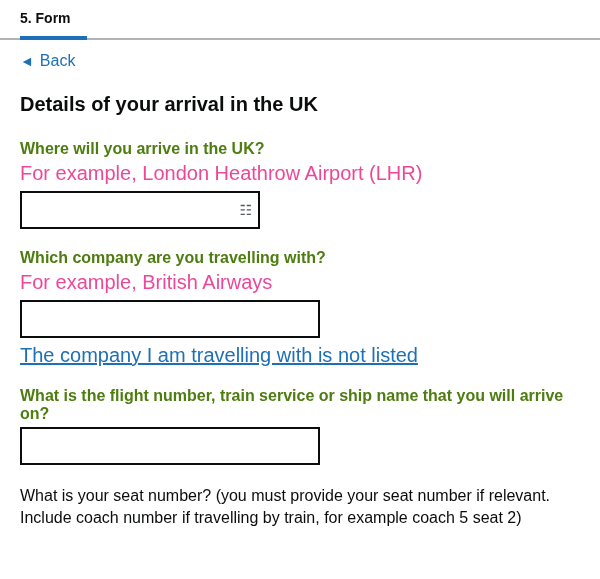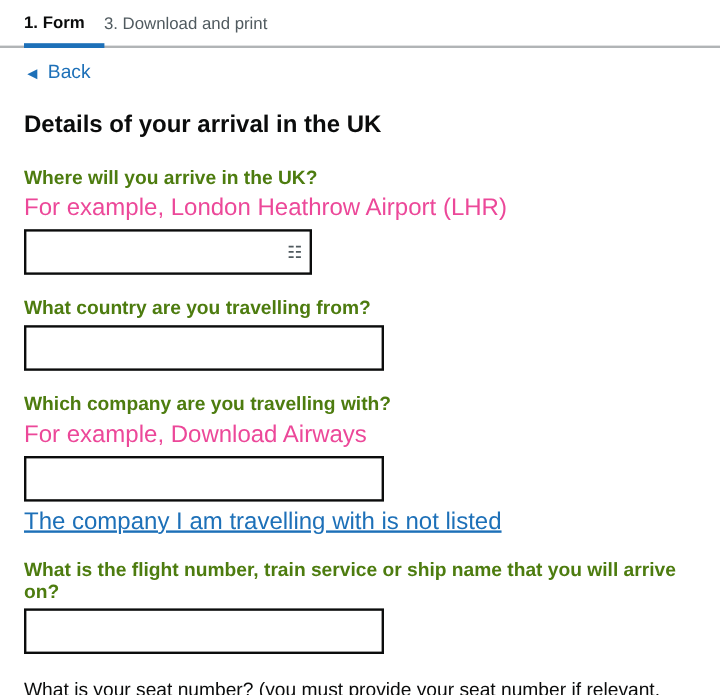--- a/index.html
+++ b/index.html
@@ -134,22 +134,21 @@
       color: #0b0c0c;
       line-height: 1.4;
       margin-top: 8px;
     }
   </style>
 </head>
 <body>
 
 <nav>
   <div class="stepper">
-    <span class="step active">1. Form</span>
-    <span class="step">3. Download and print</span>
+    <span class="step active">5. Form</span>
   </div>
 </nav>
 
 <a class="back-link">
   <span class="back-arrow">◄</span>
   <span>Back</span>
 </a>
 
 <main class="main-content">
 
@@ -157,28 +156,24 @@
 
   <div class="form-group">
     <label class="form-label">Where will you arrive in the UK?</label>
     <span class="form-hint">For example, London Heathrow Airport (LHR)</span>
     <div class="autocomplete-wrapper">
       <input type="text" class="form-input" value="" style="">
       <span class="autocomplete-icon">☷</span>
     </div>
   </div>
 
-  <div class="form-group">
-    <label class="form-label">What country are you travelling from?</label>
-    <input type="text" class="form-input wide" value="" style="">
-  </div>
 
   <div class="form-group">
     <label class="form-label">Which company are you travelling with?</label>
-    <span class="form-hint">For example, Download Airways</span>
+    <span class="form-hint">For example, British Airways</span>
     <input type="text" class="form-input wide" value="" style="">
     <a class="link">The company I am travelling with is not listed</a>
   </div>
 
   <div class="form-group">
     <label class="form-label">What is the flight number, train service or ship name that you will arrive on?</label>
     <input type="text" class="form-input wide" value="" style="">
   </div>
 
   <div class="form-group">

